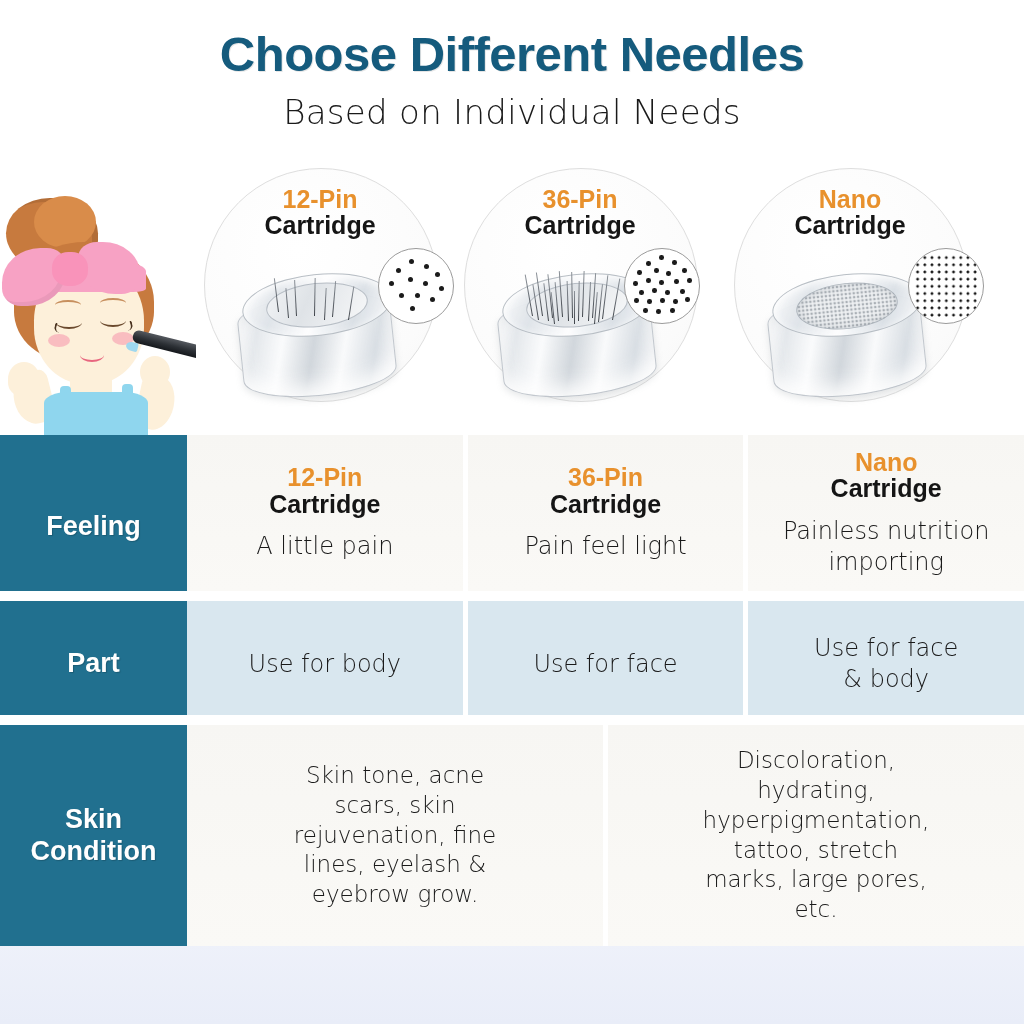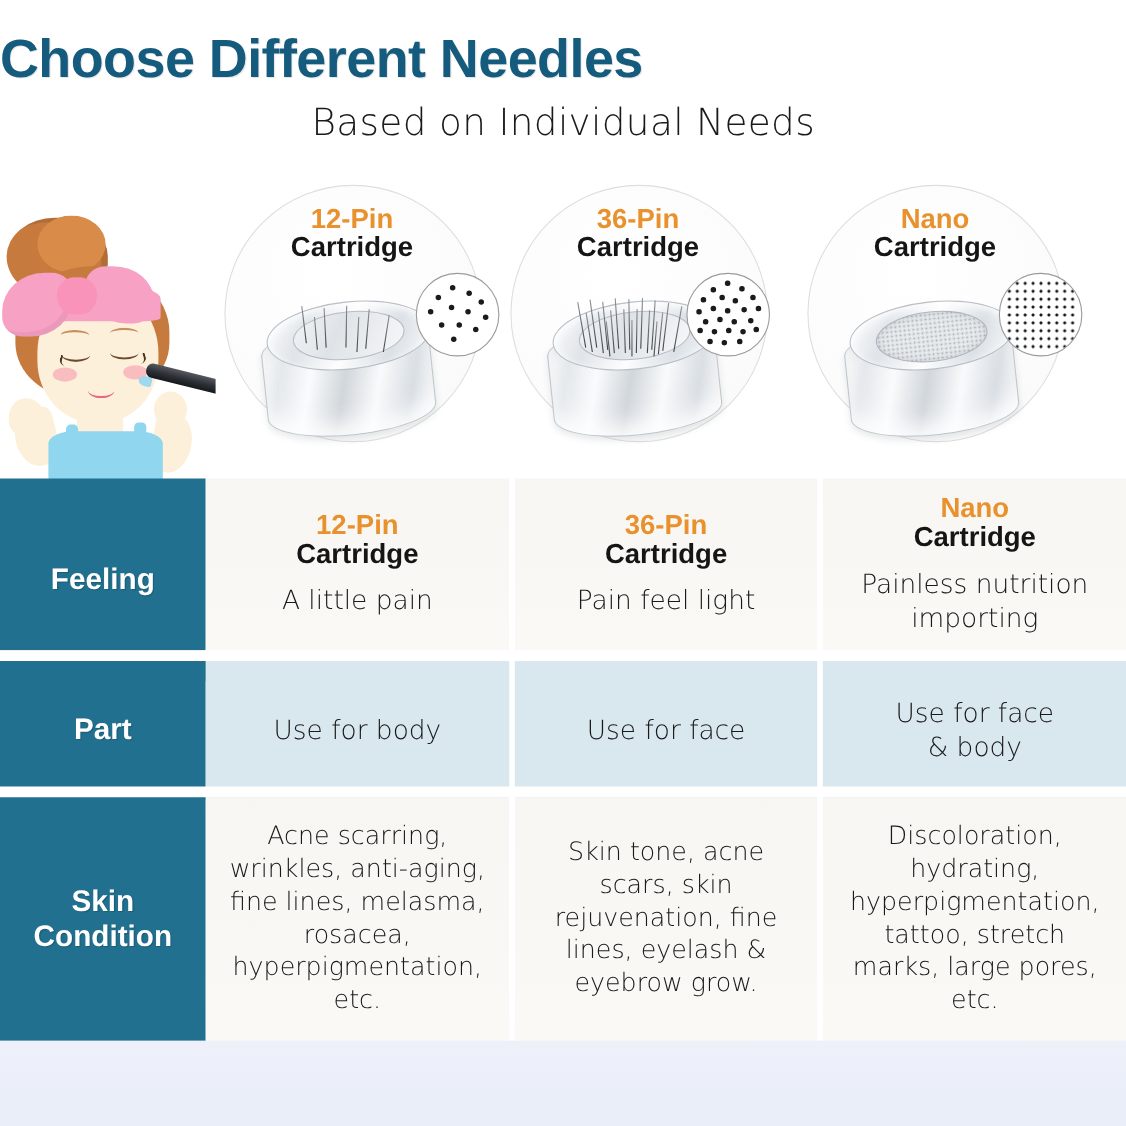--- a/index.html
+++ b/index.html
@@ -10,20 +10,21 @@
   }
   #page {
     position: relative;
     width: 1024px; height: 1024px;
     background: linear-gradient(180deg, #ffffff 0%, #ffffff 88%, #eef1fa 92%, #e9edf8 100%);
   }
 
   
   .title {
     position: absolute; top: 26px; left: 0; width: 1024px;
+    text-align: center;
     font-size: 49px; font-weight: bold;
     letter-spacing: -0.5px;
     color: #155b7d;
     text-shadow: 1px 1px 0 rgba(0,0,0,0.10);
   }
   .subtitle {
     position: absolute; top: 92px; left: 0; width: 1024px;
     text-align: center;
     font-size: 34px; font-weight: 300;
     color: #1a1a1a;
@@ -452,23 +453,20 @@
         </div>
       </div>
     </div>
 
     <div class="rowgap"></div>
 
     <div class="trow" style="height:221px;">
       <div class="rowlabel" style="height:221px;">Skin Condition</div>
       <div class="cells row-cream" style="height:221px;">
         <div class="cell">
-          <div class="cell-text small" style="max-width:245px;">Acne scarring, wrinkles, anti-aging, fine lines, melasma, rosacea, hyperpigmentation, etc.</div>
-        </div>
-        <div class="cell">
           <div class="cell-text small" style="max-width:235px;">Skin tone, acne scars, skin rejuvenation, fine lines, eyelash &amp; eyebrow grow.</div>
         </div>
         <div class="cell">
           <div class="cell-text small" style="max-width:245px;">Discoloration, hydrating, hyperpigmentation, tattoo, stretch marks, large pores, etc.</div>
         </div>
       </div>
     </div>
 
   </div>
 

